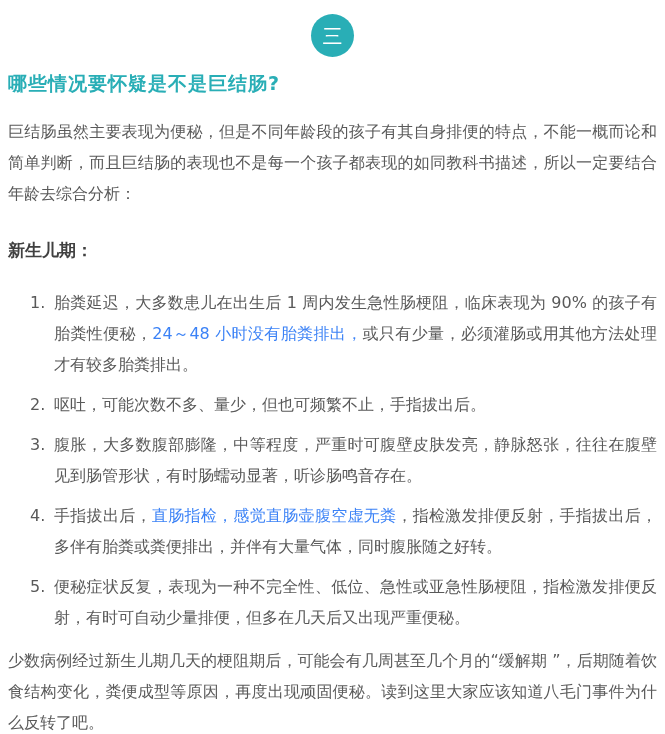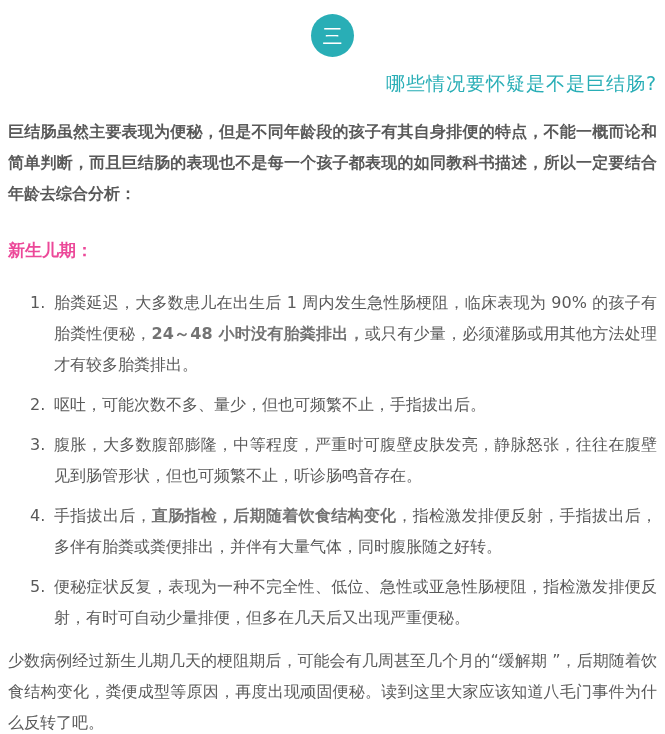--- a/index.html
+++ b/index.html
@@ -26,39 +26,38 @@
     color: #ffffff;
     display: flex;
     align-items: center;
     justify-content: center;
     margin: 0 auto 13px auto;
     font-size: 20px;
     line-height: 1;
   }
   .title {
     margin: 0 0 20px 0;
-    text-align: right;
+    text-align: left;
     color: #29aeb6;
-    font-weight: normal;
+    font-weight: bold;
     font-size: 19px;
     line-height: 26px;
     letter-spacing: 1px;
   }
   .para {
     margin: 0;
     line-height: 31px;
     text-align: justify;
   }
   .intro {
     margin-bottom: 30px;
-    font-weight: bold;
   }
   .section-heading {
     margin: 0 0 26px 0;
-    color: #ec4899;
+    color: #404040;
     font-weight: bold;
     font-size: 17px;
     line-height: 22px;
   }
   ul.symptom-list {
     list-style: none;
     margin: 0 0 12px 0;
     padding: 0 0 0 22px;
   }
   ul.symptom-list li {
@@ -68,22 +67,22 @@
   }
   .num {
     width: 24px;
     flex-shrink: 0;
   }
   .li-text {
     flex: 1;
     text-align: justify;
   }
   .highlight {
-    color: #737373;
-    font-weight: bold;
+    color: #3b82f6;
+    font-weight: normal;
   }
   .outro {
     margin-top: 2px;
   }
 </style>
 </head>
 <body>
 
 <div class="page">
 
@@ -101,25 +100,25 @@
     <li>
       <span class="num">1.</span>
       <span class="li-text"><span>胎粪延迟，大多数患儿在出生后 1 周内发生急性肠梗阻，临床表现为 90% 的孩子有胎粪性便秘，</span><span class="highlight">24～48 小时没有胎粪排出，</span><span>或只有少量，必须灌肠或用其他方法处理才有较多胎粪排出。</span></span>
     </li>
     <li>
       <span class="num">2.</span>
       <span class="li-text"><span>呕吐，可能次数不多、量少，但也可频繁不止，手指拔出后。</span><span class="highlight"></span><span></span></span>
     </li>
     <li>
       <span class="num">3.</span>
-      <span class="li-text"><span>腹胀，大多数腹部膨隆，中等程度，严重时可腹壁皮肤发亮，静脉怒张，往往在腹壁见到肠管形状，但也可频繁不止，听诊肠鸣音存在。</span><span class="highlight"></span><span></span></span>
+      <span class="li-text"><span>腹胀，大多数腹部膨隆，中等程度，严重时可腹壁皮肤发亮，静脉怒张，往往在腹壁见到肠管形状，有时肠蠕动显著，听诊肠鸣音存在。</span><span class="highlight"></span><span></span></span>
     </li>
     <li>
       <span class="num">4.</span>
-      <span class="li-text"><span>手指拔出后，</span><span class="highlight">直肠指检，后期随着饮食结构变化</span><span>，指检激发排便反射，手指拔出后，多伴有胎粪或粪便排出，并伴有大量气体，同时腹胀随之好转。</span></span>
+      <span class="li-text"><span>手指拔出后，</span><span class="highlight">直肠指检，感觉直肠壶腹空虚无粪</span><span>，指检激发排便反射，手指拔出后，多伴有胎粪或粪便排出，并伴有大量气体，同时腹胀随之好转。</span></span>
     </li>
     <li>
       <span class="num">5.</span>
       <span class="li-text"><span>便秘症状反复，表现为一种不完全性、低位、急性或亚急性肠梗阻，指检激发排便反射，有时可自动少量排便，但多在几天后又出现严重便秘。</span><span class="highlight"></span><span></span></span>
     </li>
   </ul>
 
   <p class="para outro">少数病例经过新生儿期几天的梗阻期后，可能会有几周甚至几个月的“缓解期 ”，后期随着饮食结构变化，粪便成型等原因，再度出现顽固便秘。读到这里大家应该知道八毛门事件为什么反转了吧。</p>
 
 </div>

